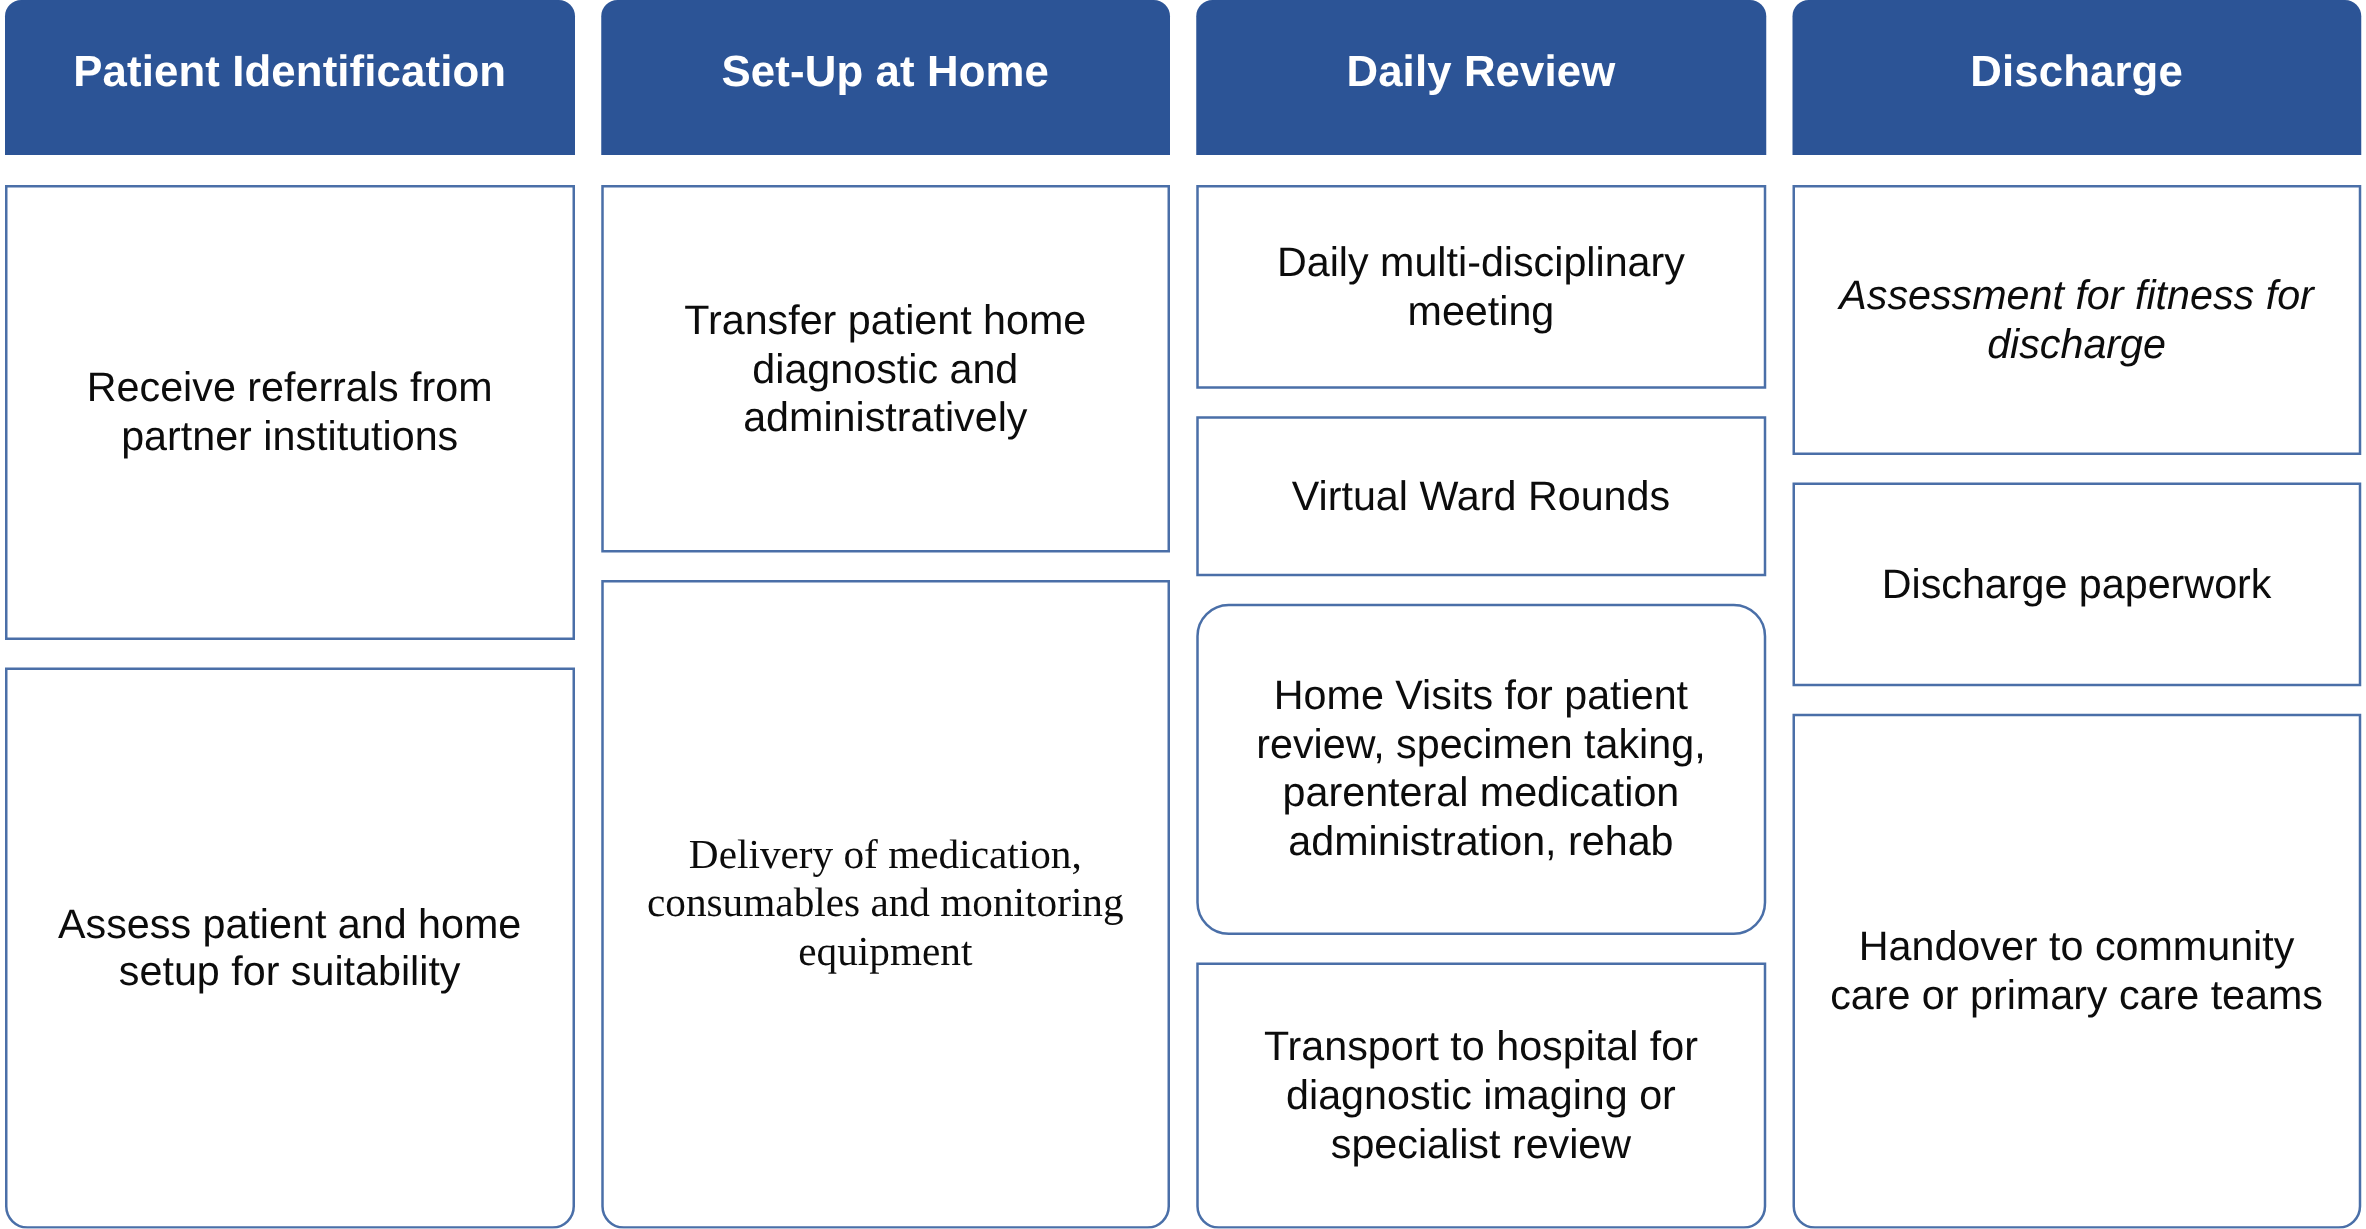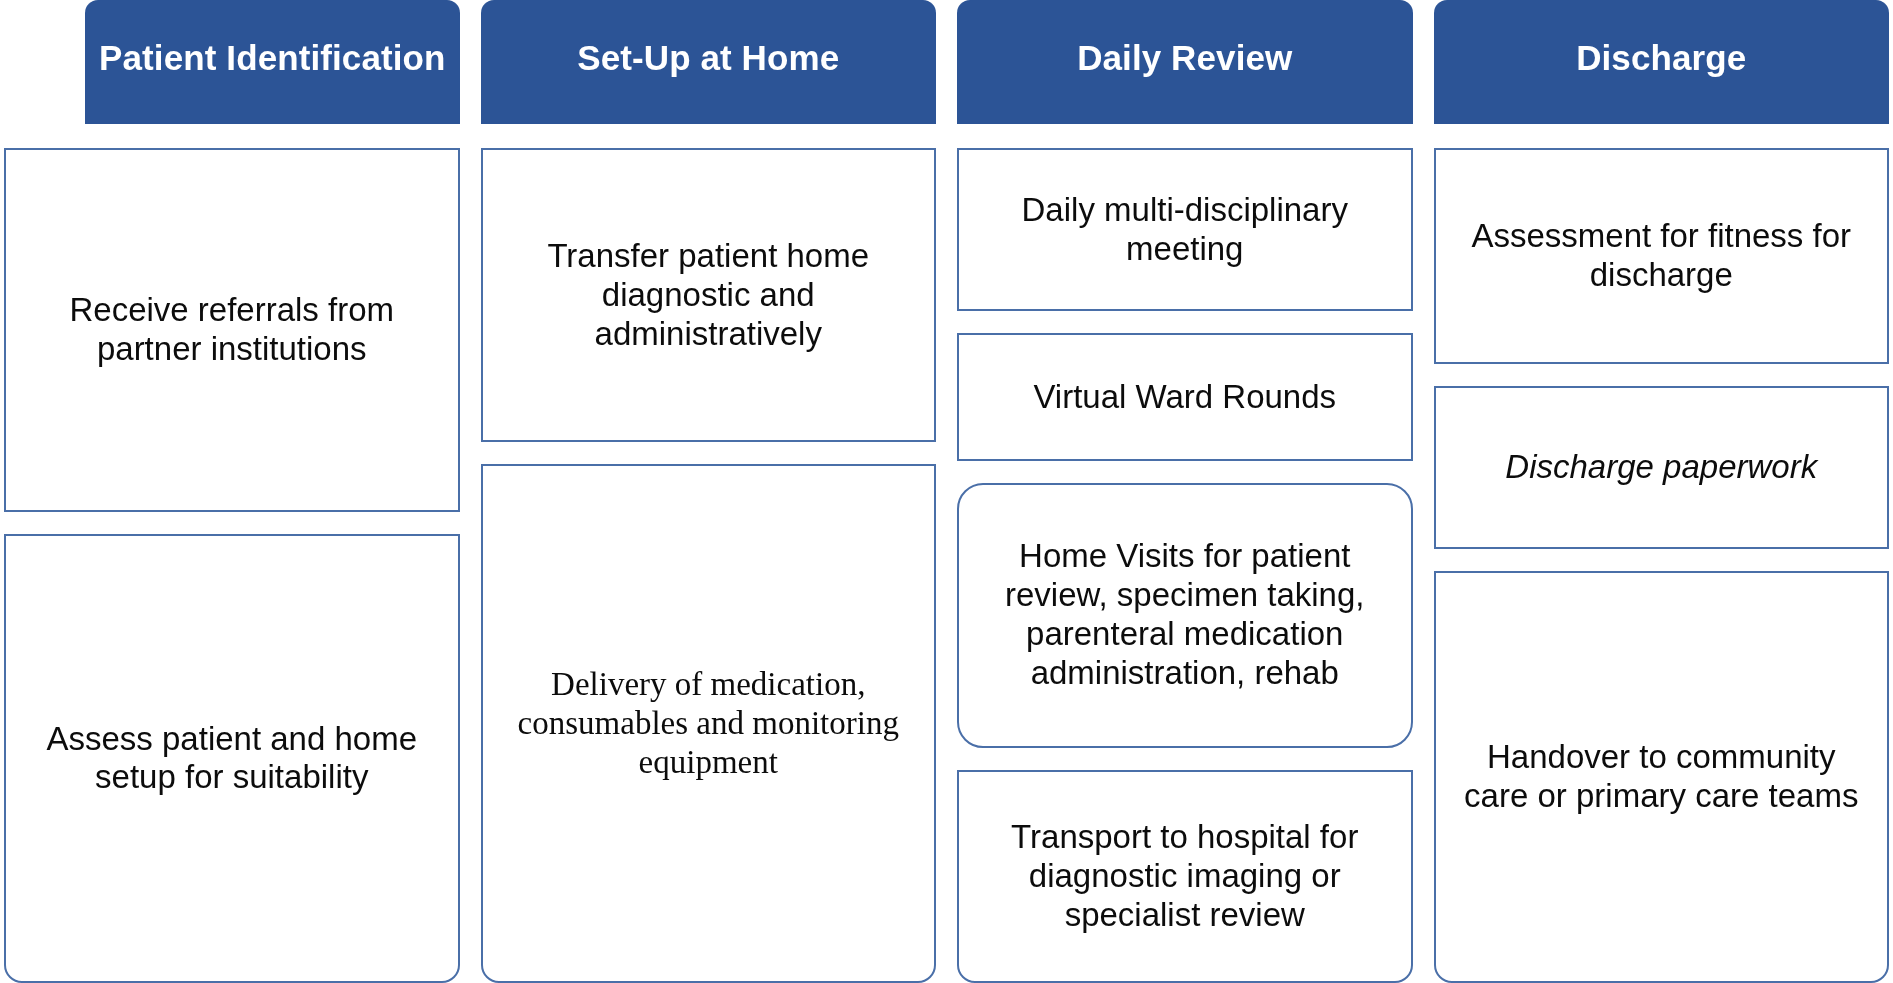--- a/index.html
+++ b/index.html
@@ -30,21 +30,21 @@
     padding: 0 0 0 0;
   }
 
   .column {
     flex: 1 1 0;
     display: flex;
     flex-direction: column;
     box-sizing: border-box;
     padding: 0 21px 0 0;
   }
-  .column:first-child { padding-left: 4px; align-items: flex-end; }
+  .column:first-child { padding-left: 4px; }
   .column:last-child  { padding-right: 4px; }
 
   
   .phase-header {
     height: 124px;
     flex: 0 0 124px;
     background: #2c5496;
     border-radius: 13px 13px 0 0;
     display: flex;
     align-items: center;
@@ -98,22 +98,22 @@
   .col-1 .step-box:nth-child(2) { flex: 449 1 0; }
 
   .col-2 .step-box:nth-child(1) { flex: 287 1 0; }
   .col-2 .step-box:nth-child(2) { flex: 522 1 0; font-family: Liberation Serif, serif; }
 
   .col-3 .step-box:nth-child(1) { flex: 157 1 0; }
   .col-3 .step-box:nth-child(2) { flex: 118 1 0; }
   .col-3 .step-box:nth-child(3) { flex: 268 1 0; border-radius: 26px; }
   .col-3 .step-box:nth-child(4) { flex: 212 1 0; }
 
-  .col-4 .step-box:nth-child(1) { flex: 210 1 0; }
-  .col-4 .step-box:nth-child(2) { flex: 153 1 0; font-style: italic; }
+  .col-4 .step-box:nth-child(1) { flex: 210 1 0; font-style: italic; }
+  .col-4 .step-box:nth-child(2) { flex: 153 1 0; }
   .col-4 .step-box:nth-child(3) { flex: 420 1 0; }
 </style>
 </head>
 <body>
 
 <div id="diagram">
   <div class="columns">
 
     <div class="column col-1">
       <div class="phase-header">

